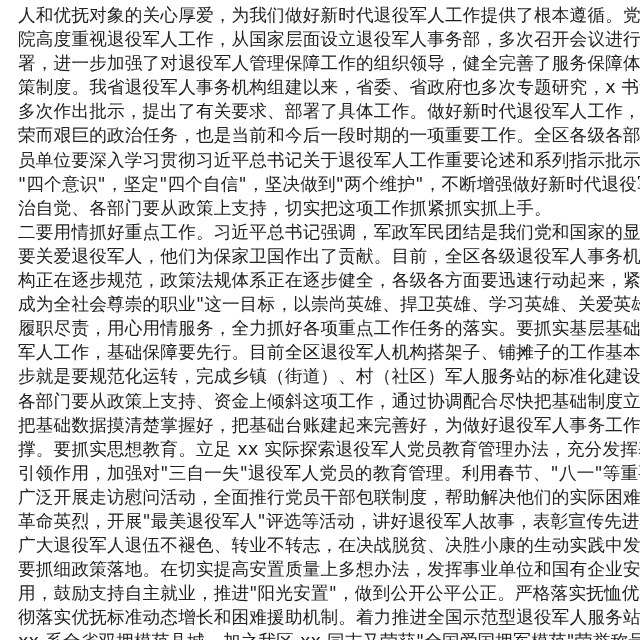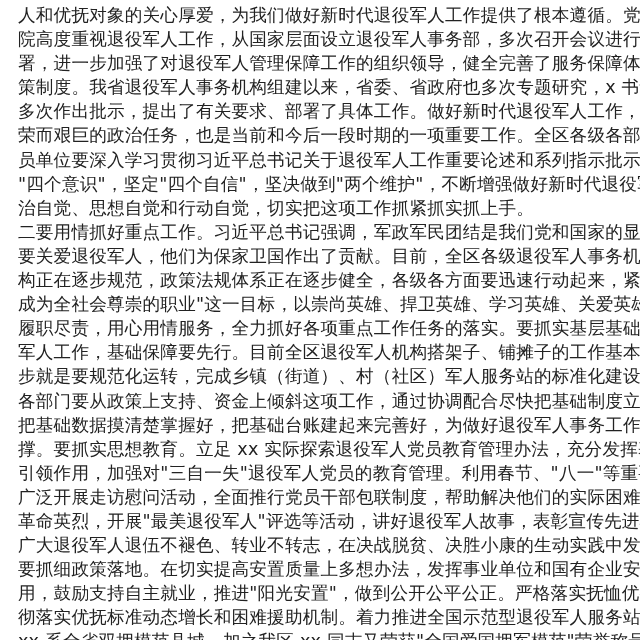--- a/index.html
+++ b/index.html
@@ -17,21 +17,21 @@
 
 <div class="doc">
   <div class="line">人和优抚对象的关心厚爱，为我们做好新时代退役军人工作提供了根本遵循。党中央、国务</div>
   <div class="line">院高度重视退役军人工作，从国家层面设立退役军人事务部，多次召开会议进行周密安排部</div>
   <div class="line">署，进一步加强了对退役军人管理保障工作的组织领导，健全完善了服务保障体系和相关政</div>
   <div class="line">策制度。我省退役军人事务机构组建以来，省委、省政府也多次专题研究，x 书记、x 省长</div>
   <div class="line">多次作出批示，提出了有关要求、部署了具体工作。做好新时代退役军人工作，既是一项光</div>
   <div class="line">荣而艰巨的政治任务，也是当前和今后一段时期的一项重要工作。全区各级各部门特别是成</div>
   <div class="line">员单位要深入学习贯彻习近平总书记关于退役军人工作重要论述和系列指示批示精神，树牢</div>
   <div class="line">"四个意识"，坚定"四个自信"，坚决做到"两个维护"，不断增强做好新时代退役军人工作的政</div>
-  <div class="line">治自觉、思想自觉和行动自觉，切实把这项工作抓紧抓实抓上手。</div>
+  <div class="line">治自觉、各部门要从政策上支持，切实把这项工作抓紧抓实抓上手。</div>
   <div class="line">二要用情抓好重点工作。习近平总书记强调，军政军民团结是我们党和国家的显著政治优势，</div>
   <div class="line">要关爱退役军人，他们为保家卫国作出了贡献。目前，全区各级退役军人事务机构、服务机</div>
   <div class="line">构正在逐步规范，政策法规体系正在逐步健全，各级各方面要迅速行动起来，紧盯"让军人</div>
   <div class="line">成为全社会尊崇的职业"这一目标，以崇尚英雄、捍卫英雄、学习英雄、关爱英雄之心，积极</div>
   <div class="line">履职尽责，用心用情服务，全力抓好各项重点工作任务的落实。要抓实基层基础。推进退役</div>
   <div class="line">军人工作，基础保障要先行。目前全区退役军人机构搭架子、铺摊子的工作基本完成，下一</div>
   <div class="line">步就是要规范化运转，完成乡镇（街道）、村（社区）军人服务站的标准化建设工作，各级</div>
   <div class="line">各部门要从政策上支持、资金上倾斜这项工作，通过协调配合尽快把基础制度立起来规范好，</div>
   <div class="line">把基础数据摸清楚掌握好，把基础台账建起来完善好，为做好退役军人事务工作提供基础支</div>
   <div class="line">撑。要抓实思想教育。立足 xx 实际探索退役军人党员教育管理办法，充分发挥基层党组织</div>

